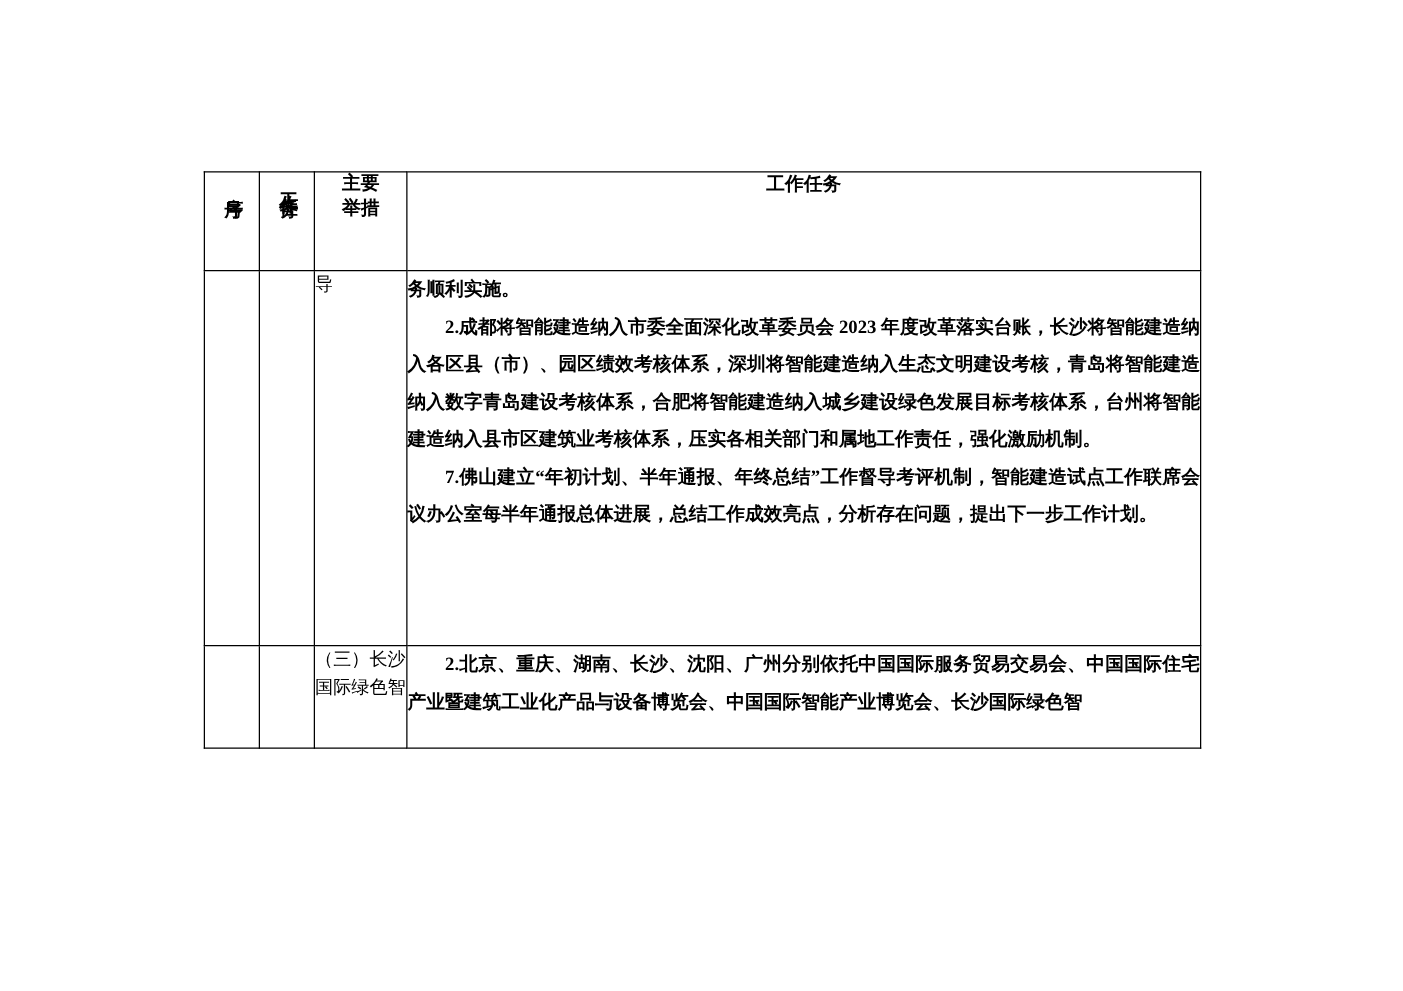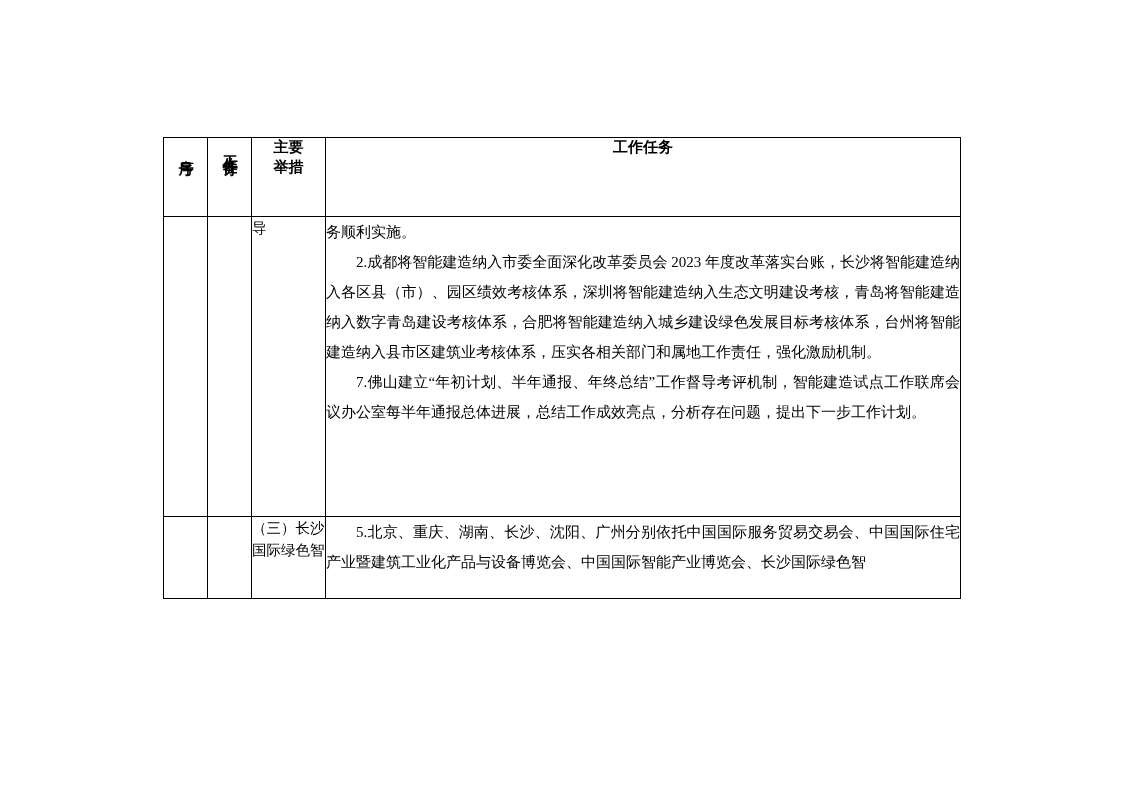--- a/index.html
+++ b/index.html
@@ -79,20 +79,21 @@
   }
   .cell-exp {
     font-size: 15px;
     line-height: 2.0;
     padding: 9px 12px 10px 12px;
     text-align: justify;
     text-justify: inter-ideograph;
   }
   .cell-exp p {
     margin: 0;
+    font-weight: bold;
   }
   .indent2 {
     text-indent: 2em;
   }
   .empty-cell { }
   .row-a { height: 300px; }
   .row-b { height: 82px; }
 </style>
 </head>
 <body>
@@ -130,18 +131,18 @@
           <p>务顺利实施。</p>
           <p class="indent2">2.成都将智能建造纳入市委全面深化改革委员会 2023 年度改革落实台账，长沙将智能建造纳入各区县（市）、园区绩效考核体系，深圳将智能建造纳入生态文明建设考核，青岛将智能建造纳入数字青岛建设考核体系，合肥将智能建造纳入城乡建设绿色发展目标考核体系，台州将智能建造纳入县市区建筑业考核体系，压实各相关部门和属地工作责任，强化激励机制。</p>
           <p class="indent2">7.佛山建立“年初计划、半年通报、年终总结”工作督导考评机制，智能建造试点工作联席会议办公室每半年通报总体进展，总结工作成效亮点，分析存在问题，提出下一步工作计划。</p>
         </td>
       </tr>
       <tr class="row-b">
         <td class="empty-cell"></td>
         <td class="empty-cell"></td>
         <td class="cell-measure">（三）长沙国际绿色智</td>
         <td class="cell-exp">
-          <p class="indent2">5.北京、重庆、湖南、长沙、沈阳、广州分别依托中国国际服务贸易交易会、中国国际住宅产业暨建筑工业化产品与设备博览会、中国国际智能产业博览会、长沙国际绿色智</p>
+          <p class="indent2">2.北京、重庆、湖南、长沙、沈阳、广州分别依托中国国际服务贸易交易会、中国国际住宅产业暨建筑工业化产品与设备博览会、中国国际智能产业博览会、长沙国际绿色智</p>
         </td>
       </tr>
     </tbody>
   </table>
 </div>
 
 </body></html>

